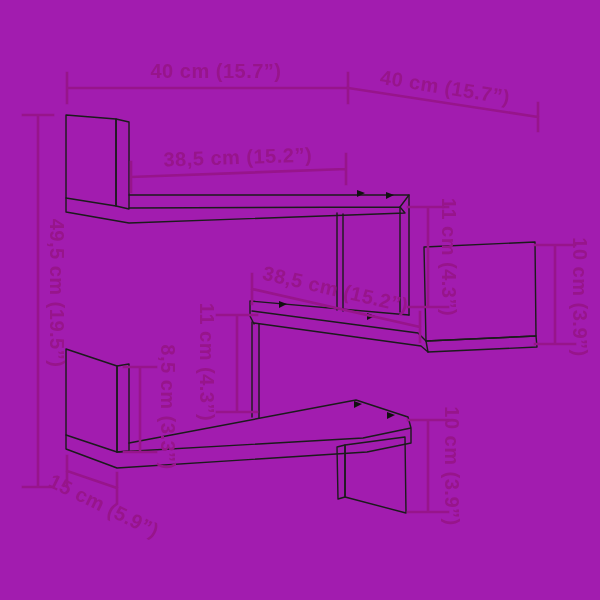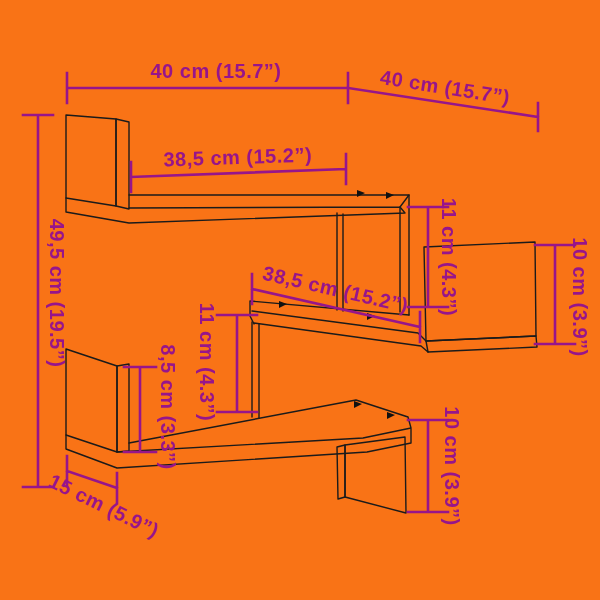--- a/index.html
+++ b/index.html
@@ -8,21 +8,21 @@
     background:#ffffff;
     width:600px;
     height:600px;
     overflow:hidden;
     font-family:"Liberation Sans", sans-serif;
   }
   #stage{
     position:relative;
     width:600px;
     height:600px;
-    background:#f97316;
+    background:#a21caf;
   }
   svg{display:block}
   .shelf-line{
     fill:none;
     stroke:#1b1b1b;
     stroke-width:1.4;
     stroke-linejoin:round;
     stroke-linecap:round;
   }
   .shelf-mark{

